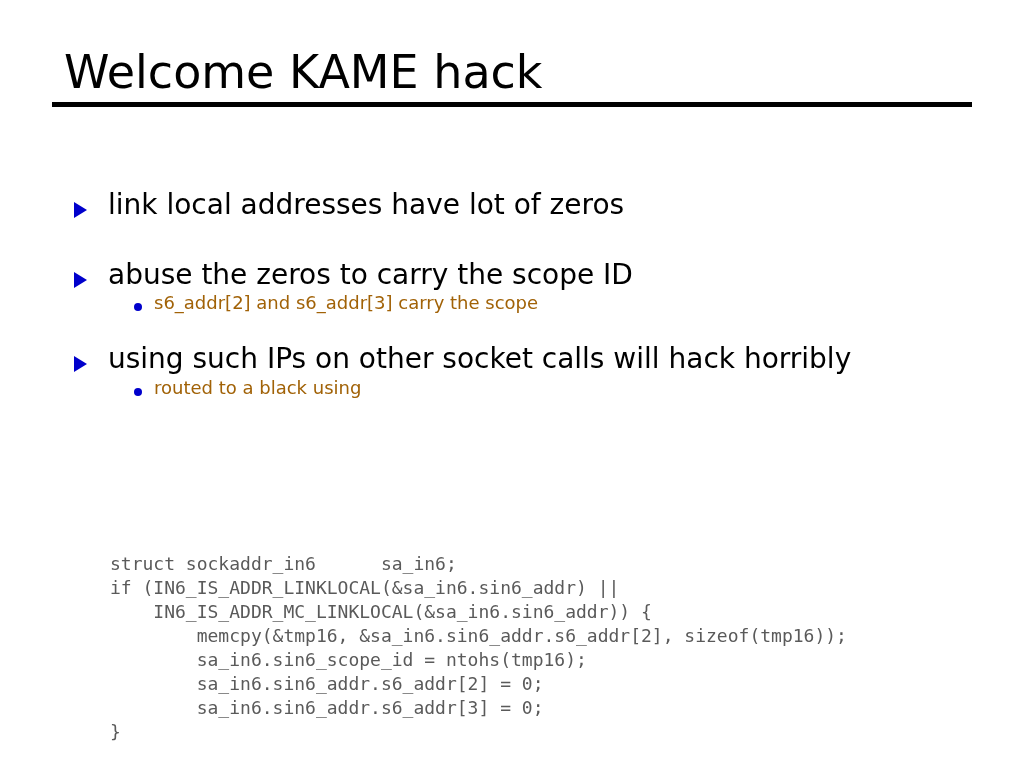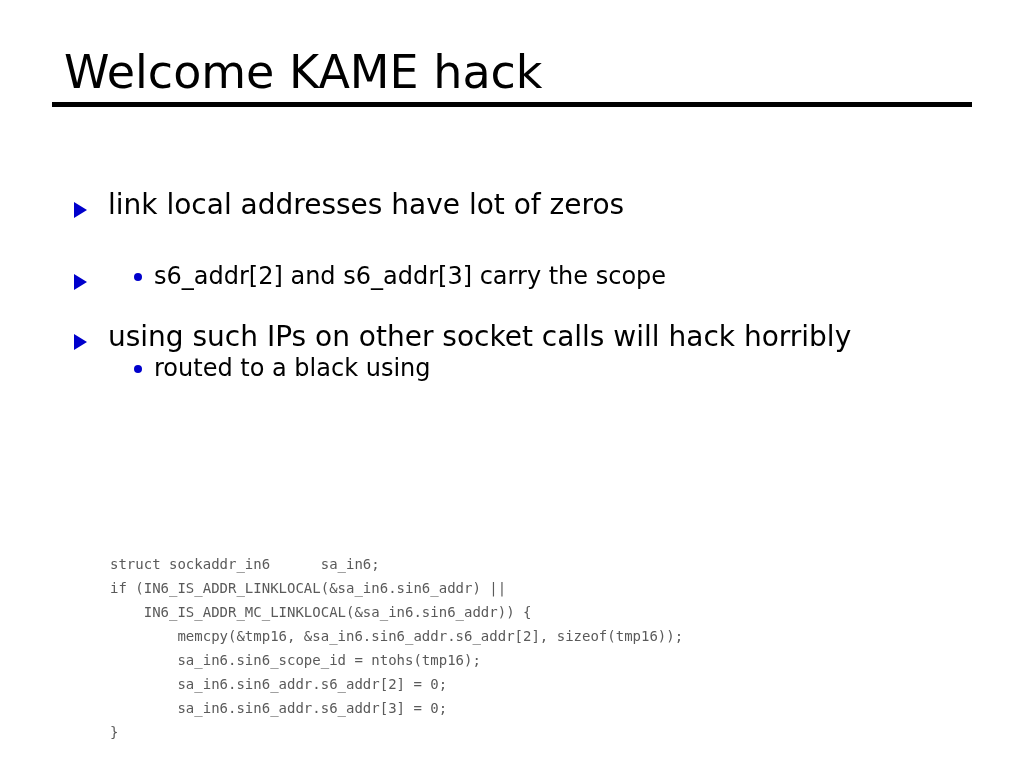--- a/index.html
+++ b/index.html
@@ -81,23 +81,23 @@
 
   .l2-list {
     margin: 2px 0 0 0;
     padding: 0;
     list-style: none;
   }
   .l2-item {
     position: relative;
     padding-left: 22px;
     margin-left: 24px;
-    font-size: 24px;
+    font-size: 18px;
     line-height: 1.22;
-    color: #000000;
+    color: #a16207;
     font-family: "DejaVu Sans", sans-serif;
   }
   .dot-bullet {
     position: absolute;
     left: 2px;
     top: 11px;
     width: 8px;
     height: 8px;
     border-radius: 50%;
     background: #0000CC;
@@ -105,21 +105,21 @@
 
   .gap-lg { height: 40px; }
   .gap-sm { height: 30px; }
 
   
   .code-block {
     position: absolute;
     left: 110px;
     top: 552px;
     font-family: "DejaVu Sans Mono", monospace;
-    font-size: 14px;
+    font-size: 18px;
     line-height: 24px;
     color: #5a5a5a;
     white-space: pre;
     margin: 0;
   }
 </style>
 </head>
 <body>
 
 <div class="slide">
@@ -133,20 +133,21 @@
 
     <div class="l1-item">
       <span class="tri-bullet"></span>
       <span class="l1-text">link local addresses have lot of zeros</span>
     </div>
 
     <div class="gap-lg"></div>
 
     <div class="l1-item">
       <span class="tri-bullet"></span>
+      <span class="l1-text">abuse the zeros to carry the scope ID</span>
       <ul class="l2-list">
         <li class="l2-item">
           <span class="dot-bullet"></span>
           <span>s6_addr[2] and s6_addr[3] carry the scope</span>
         </li>
       </ul>
     </div>
 
     <div class="gap-sm"></div>
 

